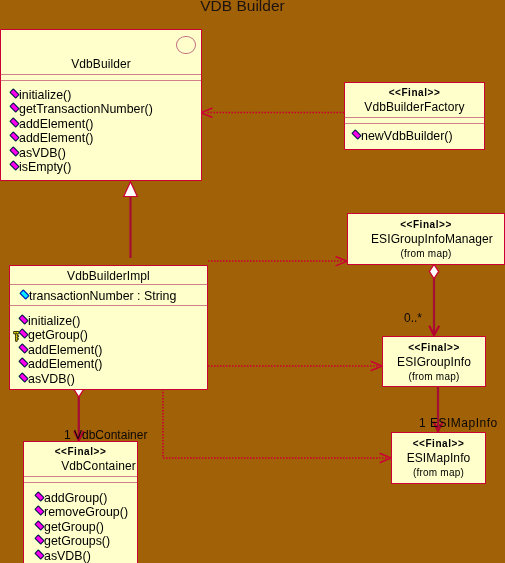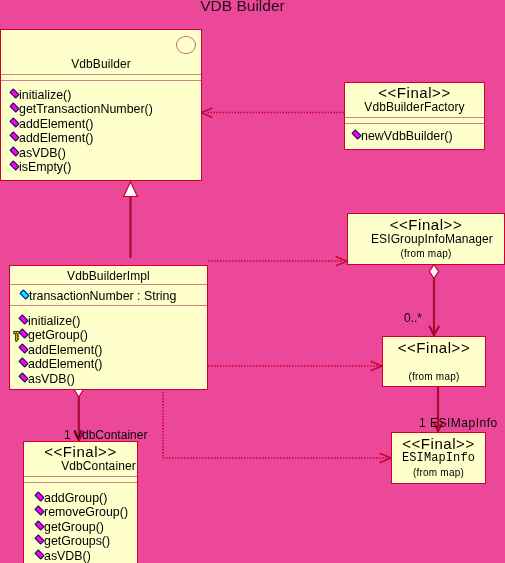--- a/index.html
+++ b/index.html
@@ -1,29 +1,29 @@
 <!DOCTYPE html>
 <html><head>
 <meta charset="utf-8">
 <title>UML Class Diagram</title>
 <style>
   html,body{margin:0;padding:0;background:#000;}
   body{width:505px;height:563px;overflow:hidden;
        font-family:"Liberation Sans",sans-serif;
        -webkit-font-smoothing:antialiased;}
-  #canvas{position:relative;width:505px;height:563px;background:#ec4899;overflow:hidden;}
+  #canvas{position:relative;width:505px;height:563px;background:#a16207;overflow:hidden;}
 
   .diagram-title{position:absolute;left:-10px;top:-3px;width:505px;text-align:center;
        font-size:15.5px;color:#1c1210;letter-spacing:0px;}
 
   .uml-box{position:absolute;background:#ffffcc;border:1px solid #cc0033;box-sizing:border-box;}
   .divider{position:absolute;left:0;right:0;height:1px;background:#cf8088;}
   .cls-name{position:absolute;left:0;right:0;text-align:center;color:#000;
        font-size:12px;line-height:14px;letter-spacing:0.1px;}
-  .stereo{font-size:15px;line-height:14px;letter-spacing:0.55px;}
+  .stereo{font-size:10px;line-height:14px;letter-spacing:0.55px;font-weight:bold;}
   .frommap{font-size:10px;line-height:11px;letter-spacing:0.2px;}
   .member{position:absolute;color:#000;font-size:12px;line-height:14px;white-space:nowrap;}
 
   .iface-circle{position:absolute;border:1.3px solid #c07082;border-radius:50%;}
 
   svg.overlay{position:absolute;left:0;top:0;width:505px;height:563px;}
   .lbl{position:absolute;font-size:12px;line-height:13px;color:#0a0707;white-space:nowrap;}
 
   .member{position:absolute;color:#000;font-size:12.4px;line-height:14px;white-space:nowrap;
           height:14px;}
@@ -300,22 +300,23 @@
   </div>
 
   <div class="uml-box" id="box-esigroupinfomanager" style="left:347px;top:213px;width:158px;height:52px;">
     <div class="cls-name stereo" style="top:4px;">&lt;&lt;Final&gt;&gt;</div>
     <div class="cls-name" style="top:18px;margin-left:12px;">ESIGroupInfoManager</div>
     <div class="cls-name frommap" style="top:34px;">(from map)</div>
   </div>
 
   <div class="uml-box" id="box-esigroupinfo" style="left:382px;top:336px;width:104px;height:51px;">
     <div class="cls-name stereo" style="top:4px;">&lt;&lt;Final&gt;&gt;</div>
+    <div class="cls-name" style="top:18px;">ESIGroupInfo</div>
     <div class="cls-name frommap" style="top:34px;">(from map)</div>
   </div>
 
   <div class="uml-box" id="box-esimapinfo" style="left:391px;top:432px;width:95px;height:52px;">
     <div class="cls-name stereo" style="top:4px;">&lt;&lt;Final&gt;&gt;</div>
-    <div class="cls-name" style="top:18px;font-family:Liberation Mono, monospace;">ESIMapInfo</div>
+    <div class="cls-name" style="top:18px;">ESIMapInfo</div>
     <div class="cls-name frommap" style="top:34px;">(from map)</div>
   </div>
 
 </div>
 
 </body></html>

